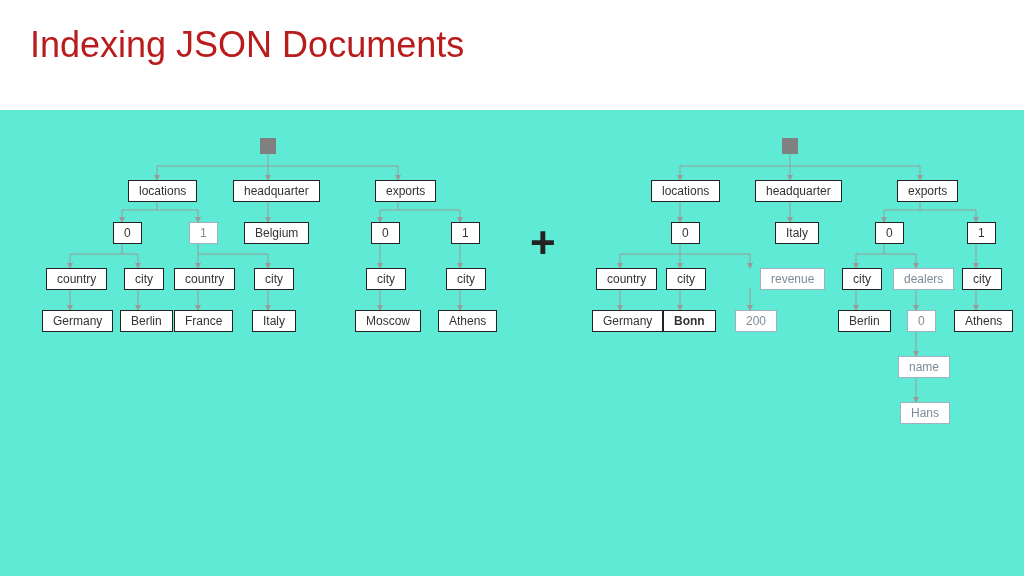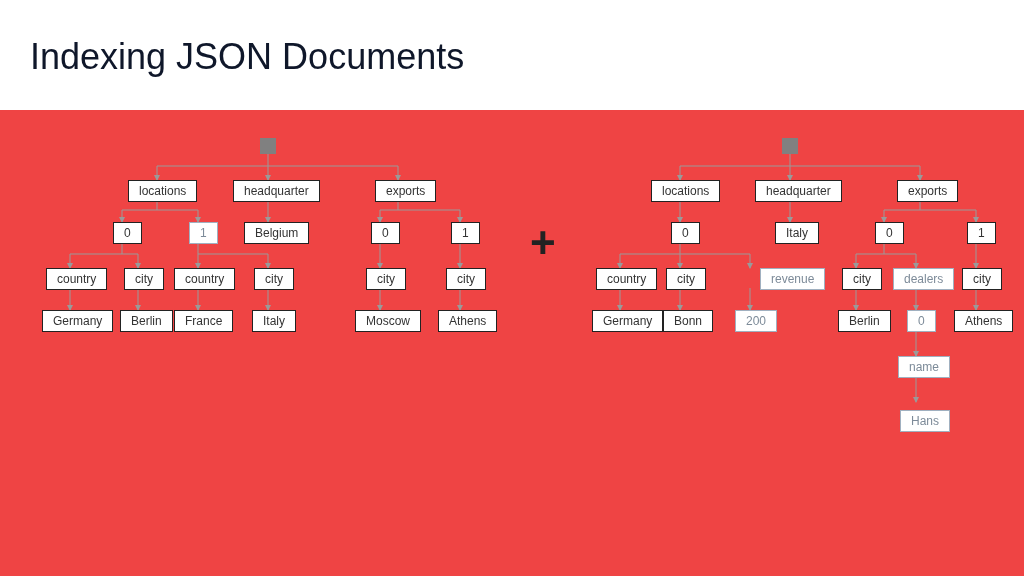--- a/index.html
+++ b/index.html
@@ -1,18 +1,18 @@
 <!DOCTYPE html>
 <html><head>
 <meta charset="utf-8">
 <style>
   html, body { margin:0; padding:0; font-family: Arial, Helvetica, sans-serif; background:#fff; }
   .slide { width:1024px; height:576px; position:relative; }
-  .title { position:absolute; left:30px; top:36px; font-size:36px; color:#0f172a; }
-  .canvas { position:absolute; left:0; top:110px; width:1024px; height:466px; background:#ef4444; }
+  .title { position:absolute; left:30px; top:24px; font-size:36px; color:#b91c1c; }
+  .canvas { position:absolute; left:0; top:110px; width:1024px; height:466px; background:#5eead4; }
   .plus { position:absolute; font-size:44px; font-weight:700; color:#222; left:530px; top:108px; }
   .node { position:absolute; padding:3px 10px; font-size:12px; color:#333; border:1px solid #222; background:#fff; box-sizing:border-box; text-align:center; }
   .node.light { border:1px solid #a0b0c0; color:#7d8b99; }
   .rootsq { position:absolute; width:16px; height:16px; background:#808080; }
   svg.conn { position:absolute; left:0; top:0; width:1024px; height:466px; pointer-events:none; }
   svg.conn line { stroke:#9a9a9a; stroke-width:1; }
   marker path { fill:#9a9a9a; }
 </style>
 </head>
 <body>
@@ -147,23 +147,23 @@
     <div class="node" style="left:967px; top:112px;">1</div>
 
     <div class="node" style="left:596px; top:158px;">country</div>
     <div class="node" style="left:666px; top:158px;">city</div>
     <div class="node light" style="left:724px; top:158px;margin-left:36px;">revenue</div>
     <div class="node" style="left:842px; top:158px;">city</div>
     <div class="node light" style="left:893px; top:158px;">dealers</div>
     <div class="node" style="left:962px; top:158px;">city</div>
 
     <div class="node" style="left:592px; top:200px;">Germany</div>
-    <div class="node" style="left:663px; top:200px;">Bonn</div>
+    <div class="node" style="left:663px; top:200px;font-weight:bold;">Bonn</div>
     <div class="node light" style="left:735px; top:200px;">200</div>
     <div class="node" style="left:838px; top:200px;">Berlin</div>
     <div class="node light" style="left:907px; top:200px;">0</div>
     <div class="node" style="left:954px; top:200px;">Athens</div>
 
     <div class="node light" style="left:898px; top:246px;">name</div>
-    <div class="node light" style="left:900px; top:292px;margin-top:8px;">Hans</div>
+    <div class="node light" style="left:900px; top:292px;">Hans</div>
 
   </div>
 </div>
 
 </body></html>

